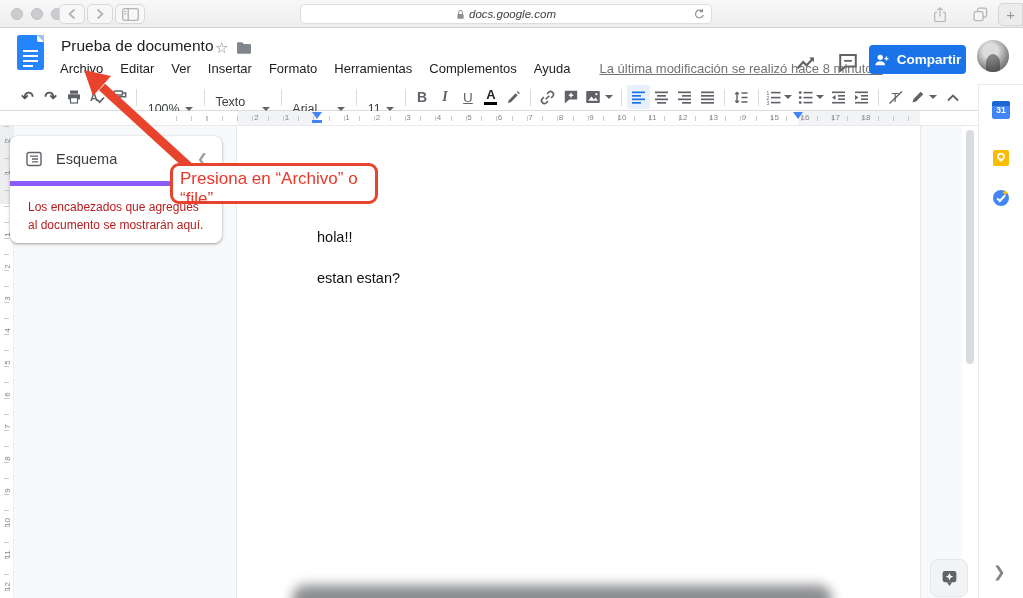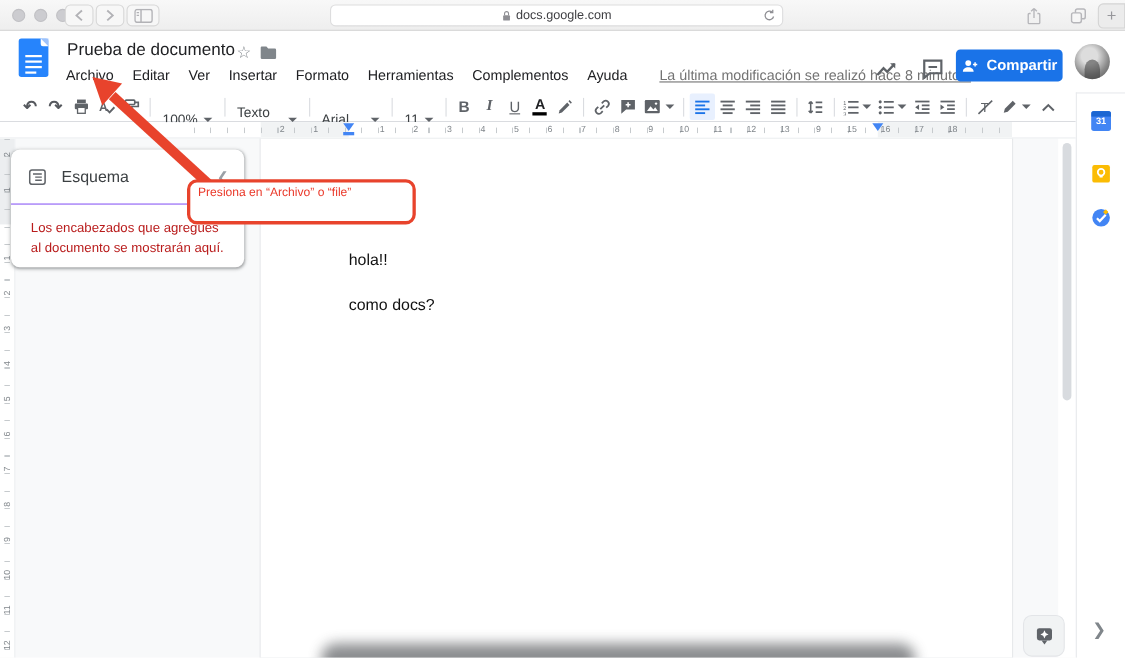--- a/index.html
+++ b/index.html
@@ -2,21 +2,21 @@
 <html><head>
 <meta charset="utf-8">
 <style>
   * { margin:0; padding:0; box-sizing:border-box; }
   html,body { width:1023px; height:598px; }
   body { font-family:"Liberation Sans", sans-serif; background:#fff; position:relative; overflow:hidden; }
   svg { display:block; }
 
   
   .titlebar { position:absolute; left:0; top:0; width:1023px; height:28px;
-    background:linear-gradient(#f8f8f8,#eeeeee); border-bottom:1px solid #d2d2d2; z-index:5; }
+    background:linear-gradient(#f8f8f8,#eeeeee); border-bottom:1px solid #d2d2d2; z-index:5;font-style:italic; }
   .lights { position:absolute; left:11px; top:8px; display:flex; gap:8px; }
   .light { width:12px; height:12px; border-radius:50%; background:#ccccd0; border:1px solid #c0c0c4; }
   .navgroup { position:absolute; left:59px; top:4px; display:flex; gap:2px; }
   .navbtn { width:26px; height:20px; border:1px solid #d8d8d8; border-radius:5px; background:#f7f7f7;
     display:flex; align-items:center; justify-content:center; }
   .sidebtn { position:absolute; left:115px; top:4px; width:30px; height:20px; border:1px solid #d8d8d8;
     border-radius:5px; background:#f7f7f7; display:flex; align-items:center; justify-content:center; }
   .urlbar { position:absolute; left:300px; top:4px; width:412px; height:20px; background:#fff;
     border:1px solid #ddddde; border-radius:5px; display:flex; align-items:center; justify-content:center;
     gap:4px; font-size:11.5px; color:#3e3e42; }
@@ -90,21 +90,21 @@
     background:repeating-linear-gradient(180deg, #c6cacd 0 1px, transparent 1px 16px); }
   .vlabel { position:absolute; left:1px; width:12px; text-align:center; font-size:8px; color:#80868b;
     transform:rotate(-90deg); }
   .page { position:absolute; left:237px; top:0; width:683px; height:472px; background:#fff;
     box-shadow:0 0 0 1px #e7e9eb; }
   .page .body { padding:78px 0 0 80px; font-size:14.5px; color:#111; }
   .page .body p { margin-bottom:17.5px; line-height:15px;margin-top:26px; }
   .outline-card { position:absolute; left:10px; top:10px; width:212px; height:107px; background:#fff;
     border-radius:8px; box-shadow:0 1px 2px rgba(60,64,67,.3), 0 1px 3px 1px rgba(60,64,67,.15); z-index:3; }
   .outline-head { height:50px; display:flex; align-items:center; padding:0 14px 0 16px; gap:14px;
-    border-bottom:1px solid #8b5cf6; }
+    border-bottom:5px solid #8b5cf6; }
   .outline-title { font-size:14.5px; color:#3c4043; flex:1; }
   .outline-collapse { color:#9aa0a6; font-size:13px; }
   .outline-body { padding:12px 18px; font-size:12px; line-height:1.5; color:#b91c1c; }
   .scrolltrack { position:absolute; left:962px; top:0; width:16px; height:472px; background:#fff; }
   .scrollthumb { position:absolute; left:966px; top:4px; width:8px; height:234px; background:#d8dbdf; border-radius:4px; }
   .bottom-shadow { position:absolute; left:292px; top:459px; width:540px; height:28px; background:#45484c;
     opacity:.62; filter:blur(6px); border-radius:14px; }
   .explore-btn { position:absolute; left:930px; top:433px; width:38px; height:38px; background:#f1f3f4;
     border:1px solid #e3e5e8; border-radius:8px; display:flex; align-items:center; justify-content:center; }
 
@@ -114,21 +114,21 @@
   .app-ic { position:absolute; left:13px; width:18px; height:18px; }
   .cal { background:#4285f4; border-radius:2.5px; position:relative; overflow:hidden; }
   .cal .band { position:absolute; left:0; top:0; width:18px; height:4.5px; background:#1b66d2; }
   .cal .num { position:absolute; left:0; top:4px; width:18px; text-align:center; color:#fff; font-size:8.5px; font-weight:bold; }
   .side-chevron { position:absolute; left:14px; top:478px; color:#80868b; font-size:15px; }
 
   
   .anno-svg { position:absolute; left:0; top:0; width:1023px; height:598px; z-index:60; pointer-events:none; }
   .callout { position:absolute; left:170px; top:163px; width:208px; height:41px; background:#fff;
     border:3.5px solid #e8432c; border-radius:9px; z-index:61; padding:3px 7px;
-    font-size:11px; color:#ea3829; }
+    font-size:17px; color:#ea3829; }
 </style>
 </head>
 <body>
 
 <div class="titlebar">
   <div class="lights">
     <span class="light"></span>
     <span class="light"></span>
     <span class="light"></span>
   </div>
@@ -474,21 +474,21 @@
         <span class="vlabel" style="top: 360px;">9</span>
         <span class="vlabel" style="top: 392px;">10</span>
         <span class="vlabel" style="top: 424px;">11</span>
         <span class="vlabel" style="top: 456px;">12</span>
       </div>
   </div>
 
   <div class="page">
     <div class="body">
       <p>hola!!</p>
-      <p>como docs?</p>
+      <p>estan estan?</p>
     </div>
   </div>
 
   <div class="outline-card">
     <div class="outline-head">
       <svg width="16" height="16" viewBox="0 0 16 16">
         <rect x="1" y="1.5" width="14" height="13" rx="2" fill="none" stroke="#5f6368" stroke-width="1.4"></rect>
         <path d="M4 5.2h8M6 8h6M6 10.8h6" stroke="#5f6368" stroke-width="1.3"></path>
       </svg>
       <span class="outline-title">Esquema</span>

